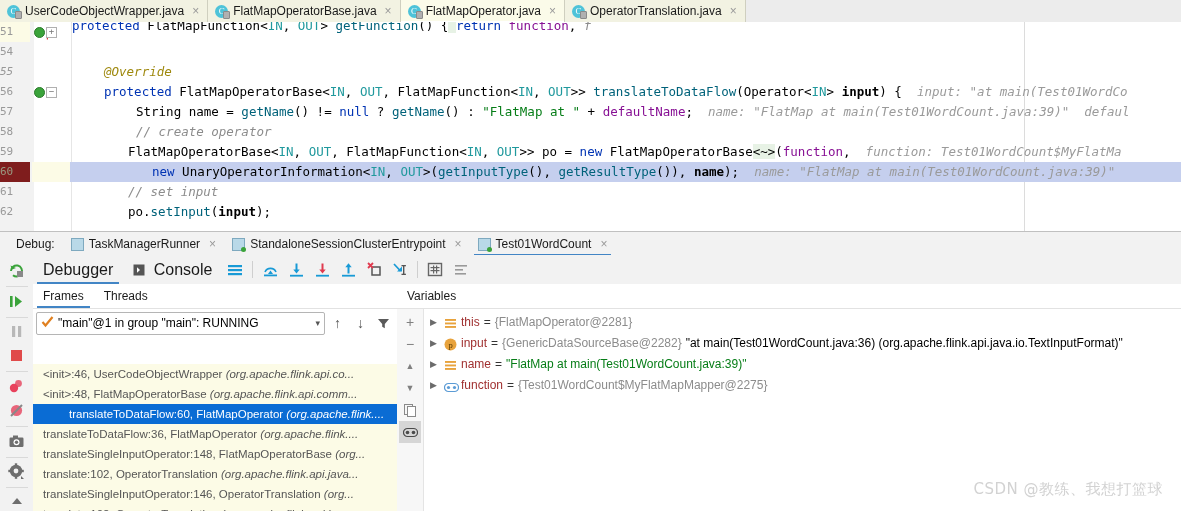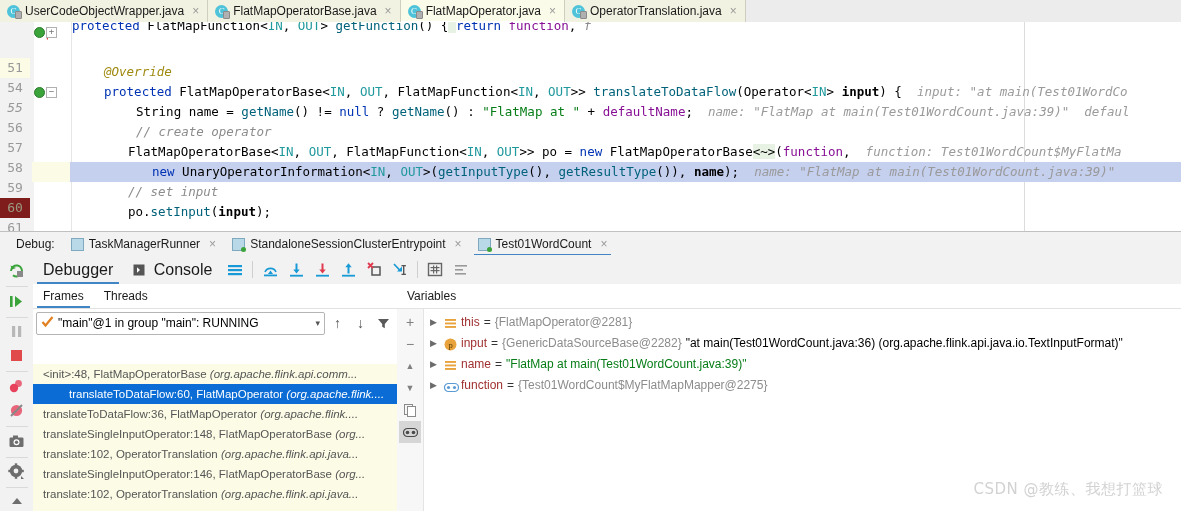--- a/index.html
+++ b/index.html
@@ -49,22 +49,22 @@
   .gutterbg{
     position:absolute;left:0;top:0;width:34px;height:209px;background:#f2f2f2;
   }
   .gutter-sep{position:absolute;left:71px;top:0;width:1px;height:209px;background:#e6e6e6;}
   .margin-guide{position:absolute;left:1024px;top:0;width:1px;height:209px;background:#dcdcdc;}
   .code-row{
     position:relative;height:20px;line-height:20px;white-space:nowrap;
     font-family:"DejaVu Sans Mono", monospace;font-size:12.5px;
   }
   .code-row .ln{
-    position:absolute;left:0;top:0;width:30px;text-align:center;
-    color:#999999;font-family:"DejaVu Sans Mono",monospace;font-size:13px;margin-top:36px;
+    position:absolute;left:0;top:0;width:30px;text-align:left;
+    color:#999999;font-family:"DejaVu Sans Mono",monospace;font-size:11px;
   }
   .code-row .marks{position:absolute;left:32px;top:0;width:38px;height:20px;}
   .code-row .txt{position:absolute;left:72px;top:0;}
   .row-exec .ln{background:#7f1d1d;color:#9a9a82;}
   .row-exec .txt-wrap{position:absolute;left:34px;top:0;right:0;height:20px;background:#c5cfee;}
   .row-exec .marks{background:#fcfbe6;}
   .row51 .ln{background:#fcfbe6;}
   .fold{
     position:absolute;left:14px;top:5px;width:9px;height:9px;border:1px solid #b0b0b0;
     color:#777;font-size:9px;line-height:7px;text-align:center;background:#fff;
@@ -488,41 +488,45 @@
       </div>
       <div class="fbtn">
         <svg width="13" height="13" viewBox="0 0 13 13">
             <path d="M1 2h11l-4.2 5v4.2l-2.6-1.4V7z" fill="#5a5a5a"></path>
           </svg>
       </div>
     </div>
 
     <div class="framelist">
       <div class="frow">
+        <span>&lt;init&gt;:46, UserCodeObjectWrapper</span>
+        <span class="pkg">(org.apache.flink.api.co...</span>
+      </div>
+      <div class="frow">
         <span>&lt;init&gt;:48, FlatMapOperatorBase</span>
         <span class="pkg">(org.apache.flink.api.comm...</span>
       </div>
       <div class="frow sel">
         <span>translateToDataFlow:60, FlatMapOperator</span>
         <span class="pkg">(org.apache.flink....</span>
       </div>
       <div class="frow">
         <span>translateToDataFlow:36, FlatMapOperator</span>
         <span class="pkg">(org.apache.flink....</span>
       </div>
       <div class="frow">
         <span>translateSingleInputOperator:148, FlatMapOperatorBase</span>
         <span class="pkg">(org...</span>
       </div>
       <div class="frow">
         <span>translate:102, OperatorTranslation</span>
         <span class="pkg">(org.apache.flink.api.java...</span>
       </div>
       <div class="frow">
-        <span>translateSingleInputOperator:146, FlatMapOperatorBase</span>
+        <span>translateSingleInputOperator:146, OperatorTranslation</span>
         <span class="pkg">(org...</span>
       </div>
       <div class="frow">
         <span>translate:102, OperatorTranslation</span>
         <span class="pkg">(org.apache.flink.api.java...</span>
       </div>
     </div>
   </div>
 
   <div class="vars">

